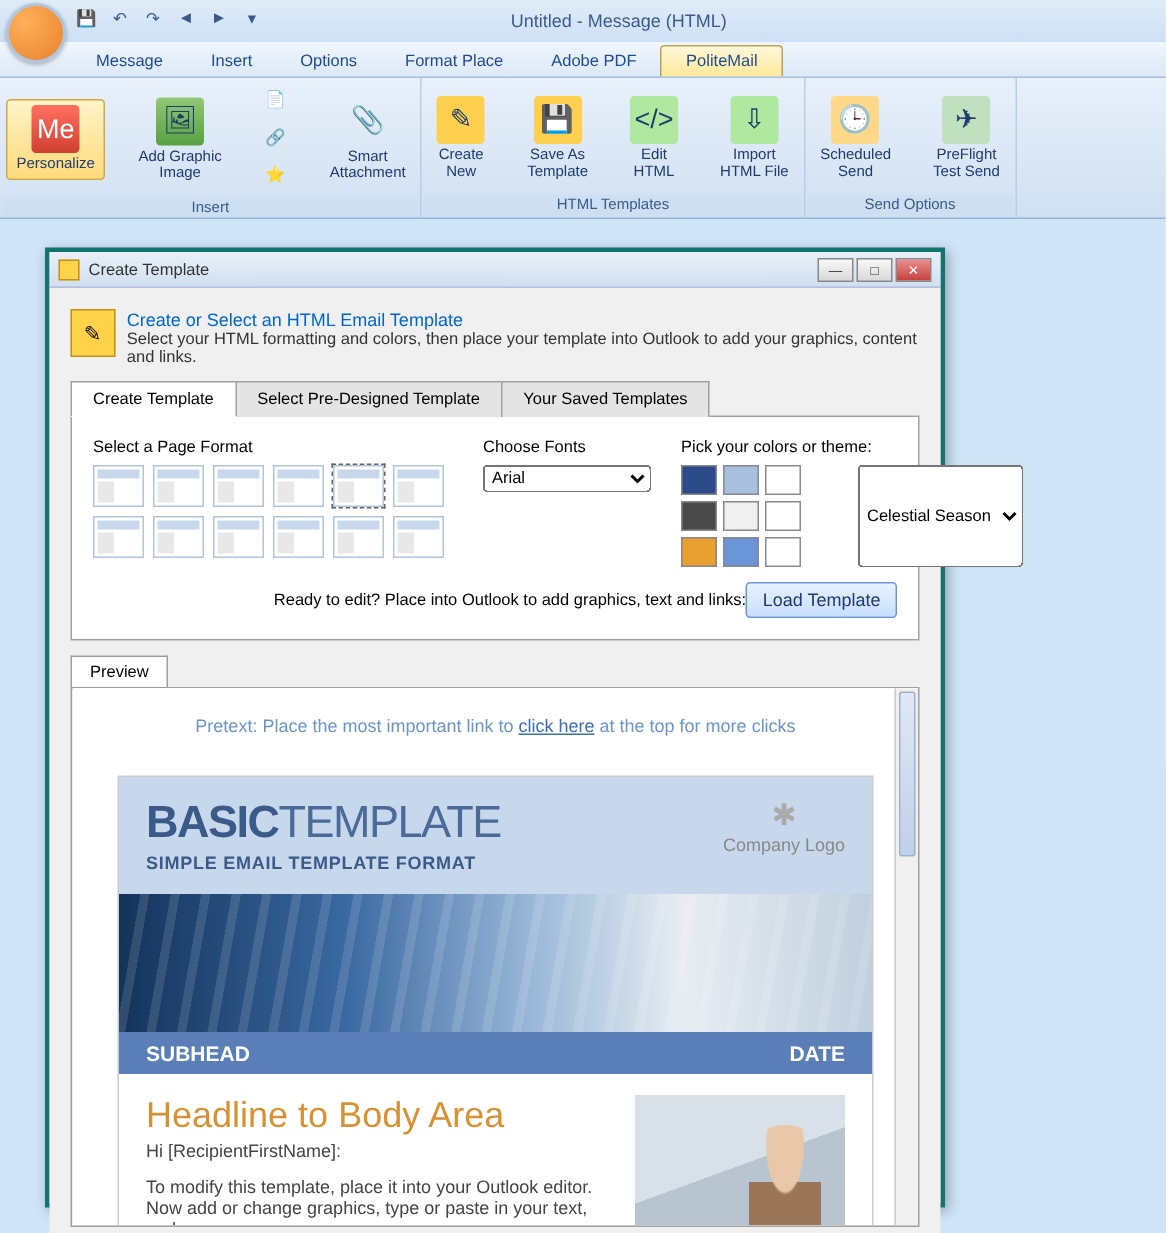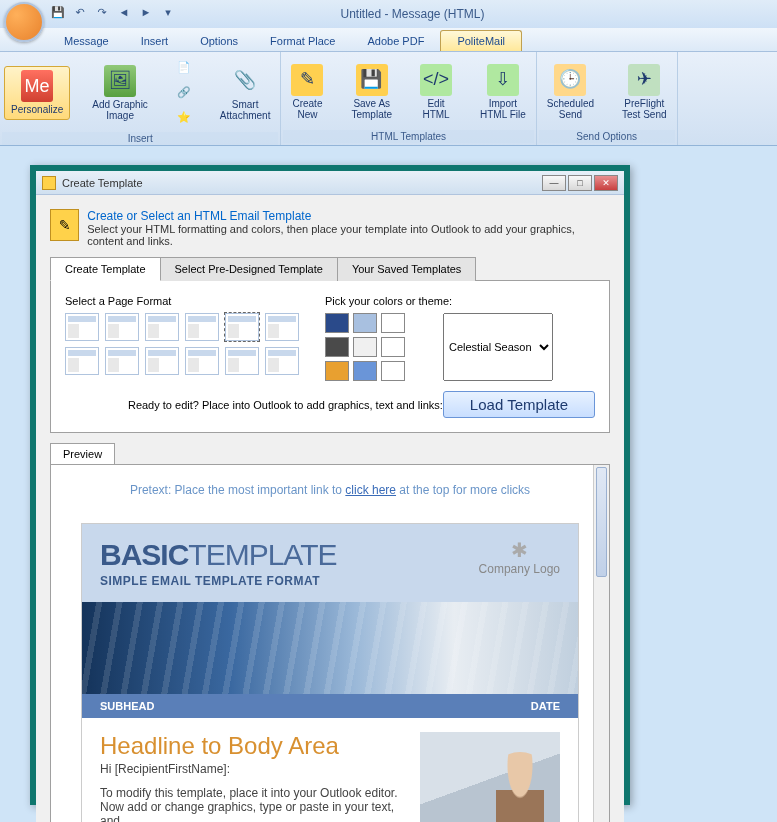--- a/index.html
+++ b/index.html
@@ -15,21 +15,21 @@
 .rgroup{border-right:1px solid #b8cee6;display:flex;flex-direction:column;padding:2px}
 .rgroup-items{display:flex;flex:1;gap:16px;align-items:center;padding:2px}
 .rgroup-label{font-size:10px;color:#3a5a8a;text-align:center;padding:1px;background:rgba(200,220,240,.4)}
 .rbtn{display:flex;flex-direction:column;align-items:center;padding:3px 6px;font-size:10px;color:#1e3a6e;cursor:pointer;text-align:center;line-height:1.15;border-radius:3px}
 .rbtn.sel{background:linear-gradient(#fff3c8,#ffda7a);border:1px solid #d4a838}
 .ricon{width:32px;height:32px;margin-bottom:2px;border-radius:3px;display:flex;align-items:center;justify-content:center;font-size:18px}
 .rbtn.small .ricon{width:16px;height:16px;font-size:11px}
 .rbtn.small{flex-direction:row;gap:3px}
 .smallcol{display:flex;flex-direction:column;gap:1px}
 
-.dialog{position:absolute;left:30px;top:165px;width:600px;height:640px;background:#f0abfc;border:6px solid #0f766e;box-shadow:2px 2px 8px rgba(0,0,0,.3)}
+.dialog{position:absolute;left:30px;top:165px;width:600px;height:640px;background:#f0abfc;border:3px solid #0f766e;box-shadow:2px 2px 8px rgba(0,0,0,.3)}
 .dlg-title{height:24px;background:linear-gradient(#e8f0f8,#d0e0f0);display:flex;align-items:center;padding:0 6px;font-size:11px;color:#333;border-bottom:1px solid #b0c4de;gap:6px}
 .dlg-ticon{width:14px;height:14px;background:#ffd24a;border:1px solid #c09020}
 .win-btns{margin-left:auto;display:flex;gap:2px}
 .win-btn{width:24px;height:16px;border:1px solid #888;background:linear-gradient(#f8f8f8,#d8d8d8);font-size:9px;display:flex;align-items:center;justify-content:center;cursor:pointer}
 .win-btn.close{background:linear-gradient(#e89090,#c84040);color:#fff}
 
 .dlg-body{padding:14px;background:#f0f0f0}
 .dlg-header{display:flex;gap:8px;margin-bottom:10px}
 .dlg-hicon{width:32px;height:32px;background:#ffd24a;border:1px solid #c09020;display:flex;align-items:center;justify-content:center;font-size:14px}
 .dlg-htext h3{font-size:12px;font-weight:normal;color:#0066cc}
@@ -47,37 +47,37 @@
 .thumbs{display:flex;flex-wrap:wrap;gap:6px;width:240px}
 .thumb{width:34px;height:28px;border:1px solid #b0c4de;background:#fff;cursor:pointer;position:relative}
 .thumb::before{content:"";position:absolute;top:2px;left:2px;right:2px;height:6px;background:#c8d8ec}
 .thumb::after{content:"";position:absolute;top:10px;left:2px;right:2px;bottom:2px;background:linear-gradient(#e8e8e8,#e8e8e8) left/40% 100% no-repeat}
 .thumb.sel{outline:1px dashed #666}
 .font-sel{width:112px;font-size:11px;padding:1px}
 .swatches{display:flex;flex-wrap:wrap;gap:4px;width:90px}
 .swatch{width:24px;height:20px;border:1px solid #888;cursor:pointer}
 .theme-sel{width:110px;font-size:11px;padding:1px}
 .load-row{display:flex;justify-content:flex-end;align-items:center;font-size:11px;margin-top:6px}
-.load-btn{padding:4px 26px;background:linear-gradient(#e8f2ff,#c8deff);border:1px solid #6a95d8;border-radius:3px;font-size:15px;color:#1e3a6e;cursor:pointer}
+.load-btn{padding:4px 10px;background:linear-gradient(#e8f2ff,#c8deff);border:1px solid #6a95d8;border-radius:3px;font-size:12px;color:#1e3a6e;cursor:pointer}
 
 .prev-tabs{display:flex;margin-top:10px}
 .ptab{padding:4px 12px;border:1px solid #a0a0a0;background:#fff;font-size:11px;border-bottom:none}
 .preview{border:1px solid #a0a0a0;background:#fff;height:360px;overflow:auto;position:relative;padding:18px 30px}
 .pretext{text-align:center;font-size:12px;color:#6a95c8;margin-bottom:26px}
 .pretext a{color:#3a6cb8;text-decoration:underline}
 .tpl{border:1px solid #ccc}
 .tpl-head{background:#c8d8ec;padding:14px 18px;display:flex;justify-content:space-between;align-items:flex-start}
 .tpl-title{font-size:30px;color:#4a6a9a;letter-spacing:-1px}
 .tpl-title b{color:#3a5a8a;font-weight:bold}
 .tpl-sub{font-size:12px;color:#3a5a8a;font-weight:bold;margin-top:2px;letter-spacing:.5px}
 .logo-ph{font-size:12px;color:#888;text-align:center;line-height:1.2}
 .logo-ph::before{content:"✱";display:block;font-size:20px;color:#aaa}
 .hero{height:92px;background:linear-gradient(90deg,#14335a,#3a68a0 30%,#9ab8d8 55%,#e8edf2 75%,#c0cfde);position:relative;overflow:hidden}
 .hero::after{content:"";position:absolute;inset:0;background:repeating-linear-gradient(100deg,transparent 0 14px,rgba(255,255,255,.12) 14px 20px)}
-.subbar{background:#5a7fb8;color:#fff;font-size:11px;padding:6px 18px;display:flex;justify-content:space-between;font-weight:bold}
+.subbar{background:#5a7fb8;color:#fff;font-size:14px;padding:6px 18px;display:flex;justify-content:space-between;font-weight:bold}
 .bodycnt{padding:14px 18px;font-size:12px;color:#444;display:flex;gap:14px}
 .bodytxt{flex:1}
 .headline{font-size:24px;color:#d89030;margin-bottom:2px}
 .bimg{width:140px;height:110px;background:linear-gradient(160deg,#d8e0e8 45%,#b8c4d0 45%);flex-shrink:0;position:relative;overflow:hidden}
 .bimg::after{content:"";position:absolute;right:10px;bottom:0;width:60px;height:90px;background:radial-gradient(ellipse at 50% 15%,#e8c8a8 0 12px,transparent 13px),linear-gradient(#9a7558,#9a7558) 50% 38px/48px 70px no-repeat;border-radius:30px 30px 0 0}
 .scrollbar{position:absolute;right:0;top:0;bottom:0;width:16px;background:#f0f0f0;border-left:1px solid #ccc}
 .sthumb{position:absolute;top:2px;left:2px;right:2px;height:110px;background:linear-gradient(#e0e8f4,#c0d0e8);border:1px solid #9ab0d0;border-radius:2px}
 </style>
 </head>
 <body>
@@ -213,20 +213,26 @@
             <div class="thumb"></div>
             <div class="thumb sel"></div>
             <div class="thumb"></div>
             <div class="thumb"></div>
             <div class="thumb"></div>
             <div class="thumb"></div>
             <div class="thumb"></div>
             <div class="thumb"></div>
             <div class="thumb"></div>
           </div>
+        </div>
+        <div class="panel-col">
+          <label>Choose Fonts</label>
+          <select class="font-sel">
+            <option>Arial</option>
+          </select>
         </div>
         <div class="panel-col">
           <label>Pick your colors or theme:</label>
           <div style="display:flex;gap:28px">
             <div class="swatches">
               <div class="swatch" style="background:#2a4a8a"></div>
               <div class="swatch" style="background:#a8c0e0"></div>
               <div class="swatch" style="background:#ffffff"></div>
               <div class="swatch" style="background:#4a4a4a"></div>
               <div class="swatch" style="background:#f0f0f0"></div>

